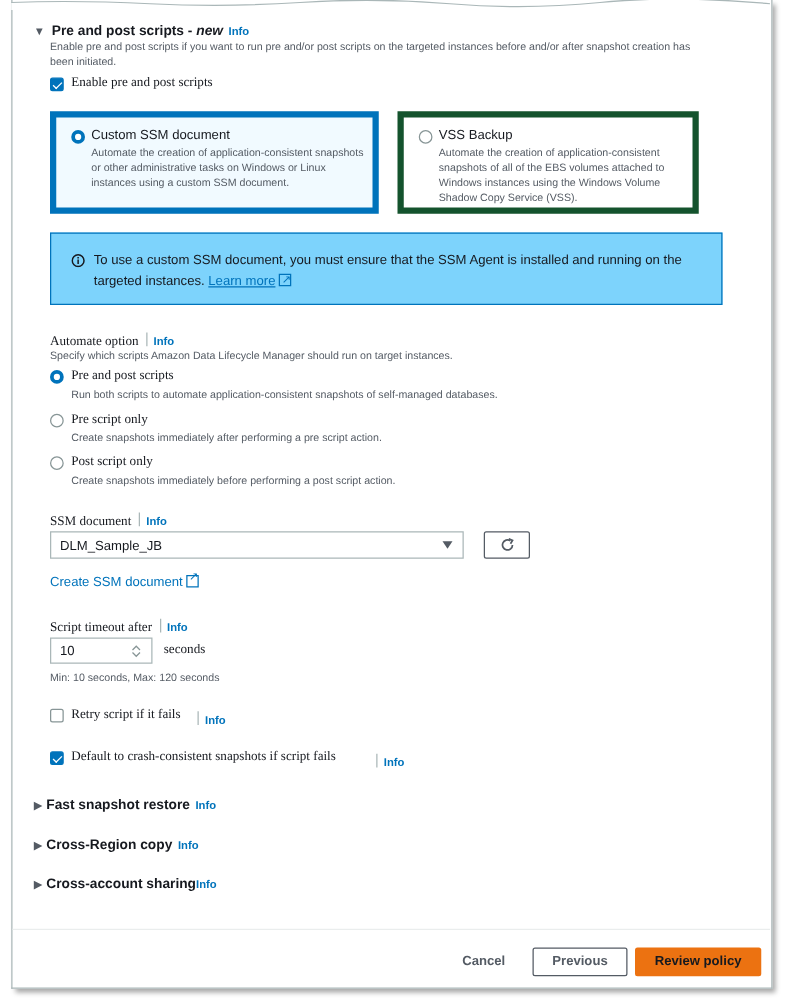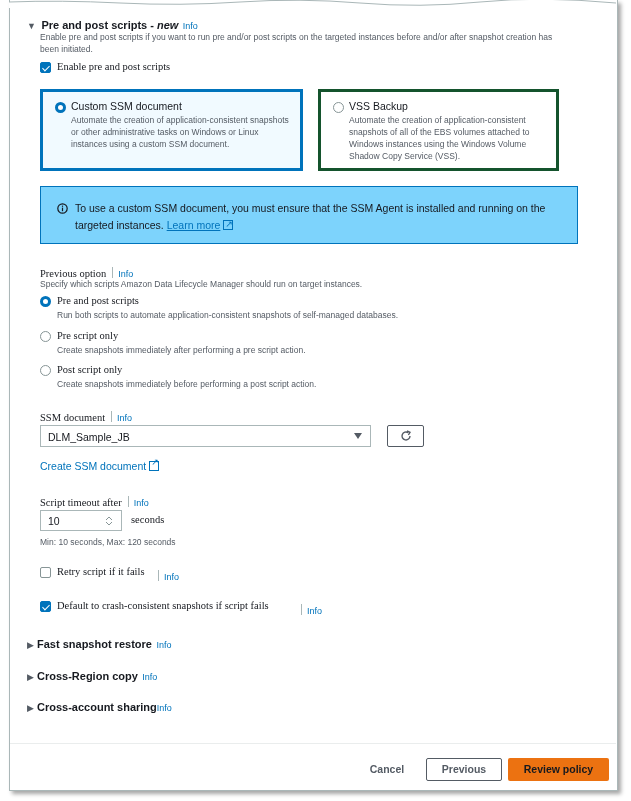--- a/index.html
+++ b/index.html
@@ -2,30 +2,30 @@
 <html><head>
 <meta charset="utf-8">
 <style>
   html, body { margin:0; padding:0; }
   body { width:631px; height:801px; background:#ffffff; font-family:"Liberation Sans", sans-serif; color:#16191f; position:relative; overflow:hidden; }
   .frame { position:absolute; left:9px; top:0; width:607px; height:790px; border-left:1px solid #aab7b8; border-right:1px solid #aab7b8; border-bottom:1px solid #aab7b8; box-shadow:3px 3px 4px rgba(0,0,0,0.35); background:#fff; }
   .torn { position:absolute; left:0; top:0; width:631px; height:8px; }
   .abs { position:absolute; }
   .sec-title { font-size:11px; font-weight:bold; color:#16191f; }
   .tri { font-size:9px; color:#545b64; display:inline-block; width:10px; }
-  .info { font-size:9px; font-weight:normal; color:#0073bb; }
+  .info { font-size:9px; font-weight:bold; color:#0073bb; }
   .sep { display:inline-block; width:1px; height:11px; background:#aab7b8; vertical-align:middle; margin:0 5px 0 6px; }
   .desc { font-size:8.5px; color:#545b64; line-height:12px; }
   .label { font-size:10.5px; color:#16191f;font-family:Liberation Serif, serif; }
   .cb { width:9px; height:9px; border:1px solid #879596; border-radius:2px; background:#fff; display:inline-block; position:absolute; }
   .cb.checked { background:#0073bb; border-color:#0073bb; }
   .cb.checked::after { content:""; position:absolute; left:2.5px; top:0.5px; width:3px; height:6px; border:solid #fff; border-width:0 1.5px 1.5px 0; transform:rotate(45deg); }
   .radio { width:9px; height:9px; border:1px solid #879596; border-radius:50%; background:#fff; position:absolute; }
   .radio.checked { border:3px solid #0073bb; width:5px; height:5px; }
-  .card { position:absolute; border:3px solid #14532d; background:#fff; box-sizing:border-box; }
+  .card { position:absolute; border:5px solid #14532d; background:#fff; box-sizing:border-box; }
   .card.selected { border-color:#0073bb; background:#f1faff; }
   .card-title { position:absolute; font-size:10.5px; color:#16191f; }
   .card-desc { position:absolute; font-size:8.5px; color:#545b64; line-height:12px; }
   .alert { position:absolute; left:40px; top:186px; width:538px; height:58px; border:1px solid #0073bb; background:#7dd3fc; box-sizing:border-box; }
   .link { color:#0073bb; text-decoration:underline; }
   .ext { display:inline-block; width:8px; height:8px; border:1.2px solid #0073bb; position:relative; margin-left:3px; vertical-align:-1px; }
   .ext::after { content:"↗"; position:absolute; left:1px; top:-5px; font-size:9px; color:#0073bb; background:transparent; }
   .select { position:absolute; left:40px; top:425px; width:331px; height:22px; border:1px solid #aab7b8; box-sizing:border-box; font-size:10.5px; }
   .caret { position:absolute; right:8px; top:7px; width:0; height:0; border-left:4.5px solid transparent; border-right:4.5px solid transparent; border-top:6px solid #545b64; }
   .refresh { position:absolute; left:387px; top:425px; width:37px; height:22px; border:1px solid #545b64; border-radius:2px; box-sizing:border-box; background:#fff; }
@@ -71,21 +71,21 @@
     <rect x="4.9" y="4.6" width="1.2" height="3.6" fill="#16191f"></rect>
     <rect x="4.9" y="2.6" width="1.2" height="1.2" fill="#16191f"></rect>
   </svg>
   <div class="abs" style="left:34px;top:13px;width:495px;font-size:10.5px;line-height:17px;color:#16191f;">
     <span>To use a custom SSM document, you must ensure that the SSM Agent is installed and running on the targeted instances.</span>
     <span class="link">Learn more</span><span class="ext"></span>
   </div>
 </div>
 
 <div class="abs" style="left:40px;top:263px;">
-  <span class="label">Previous option</span><span class="sep"></span><span class="info">Info</span>
+  <span class="label">Automate option</span><span class="sep"></span><span class="info">Info</span>
 </div>
 <div class="abs desc" style="left:40px;top:278px;">Specify which scripts Amazon Data Lifecycle Manager should run on target instances.</div>
 
 <div class="abs" style="left:40px;top:295px;width:400px;height:28px;">
   <span class="radio checked" style="left:0;top:1px;"></span>
   <span class="label abs" style="left:17px;top:0;text-align:right;">Pre and post scripts</span>
   <span class="desc abs" style="left:17px;top:14px;white-space:nowrap;">Run both scripts to automate application-consistent snapshots of self-managed databases.</span>
 </div>
 <div class="abs" style="left:40px;top:330px;width:400px;height:28px;">
   <span class="radio" style="left:0;top:1px;"></span>

